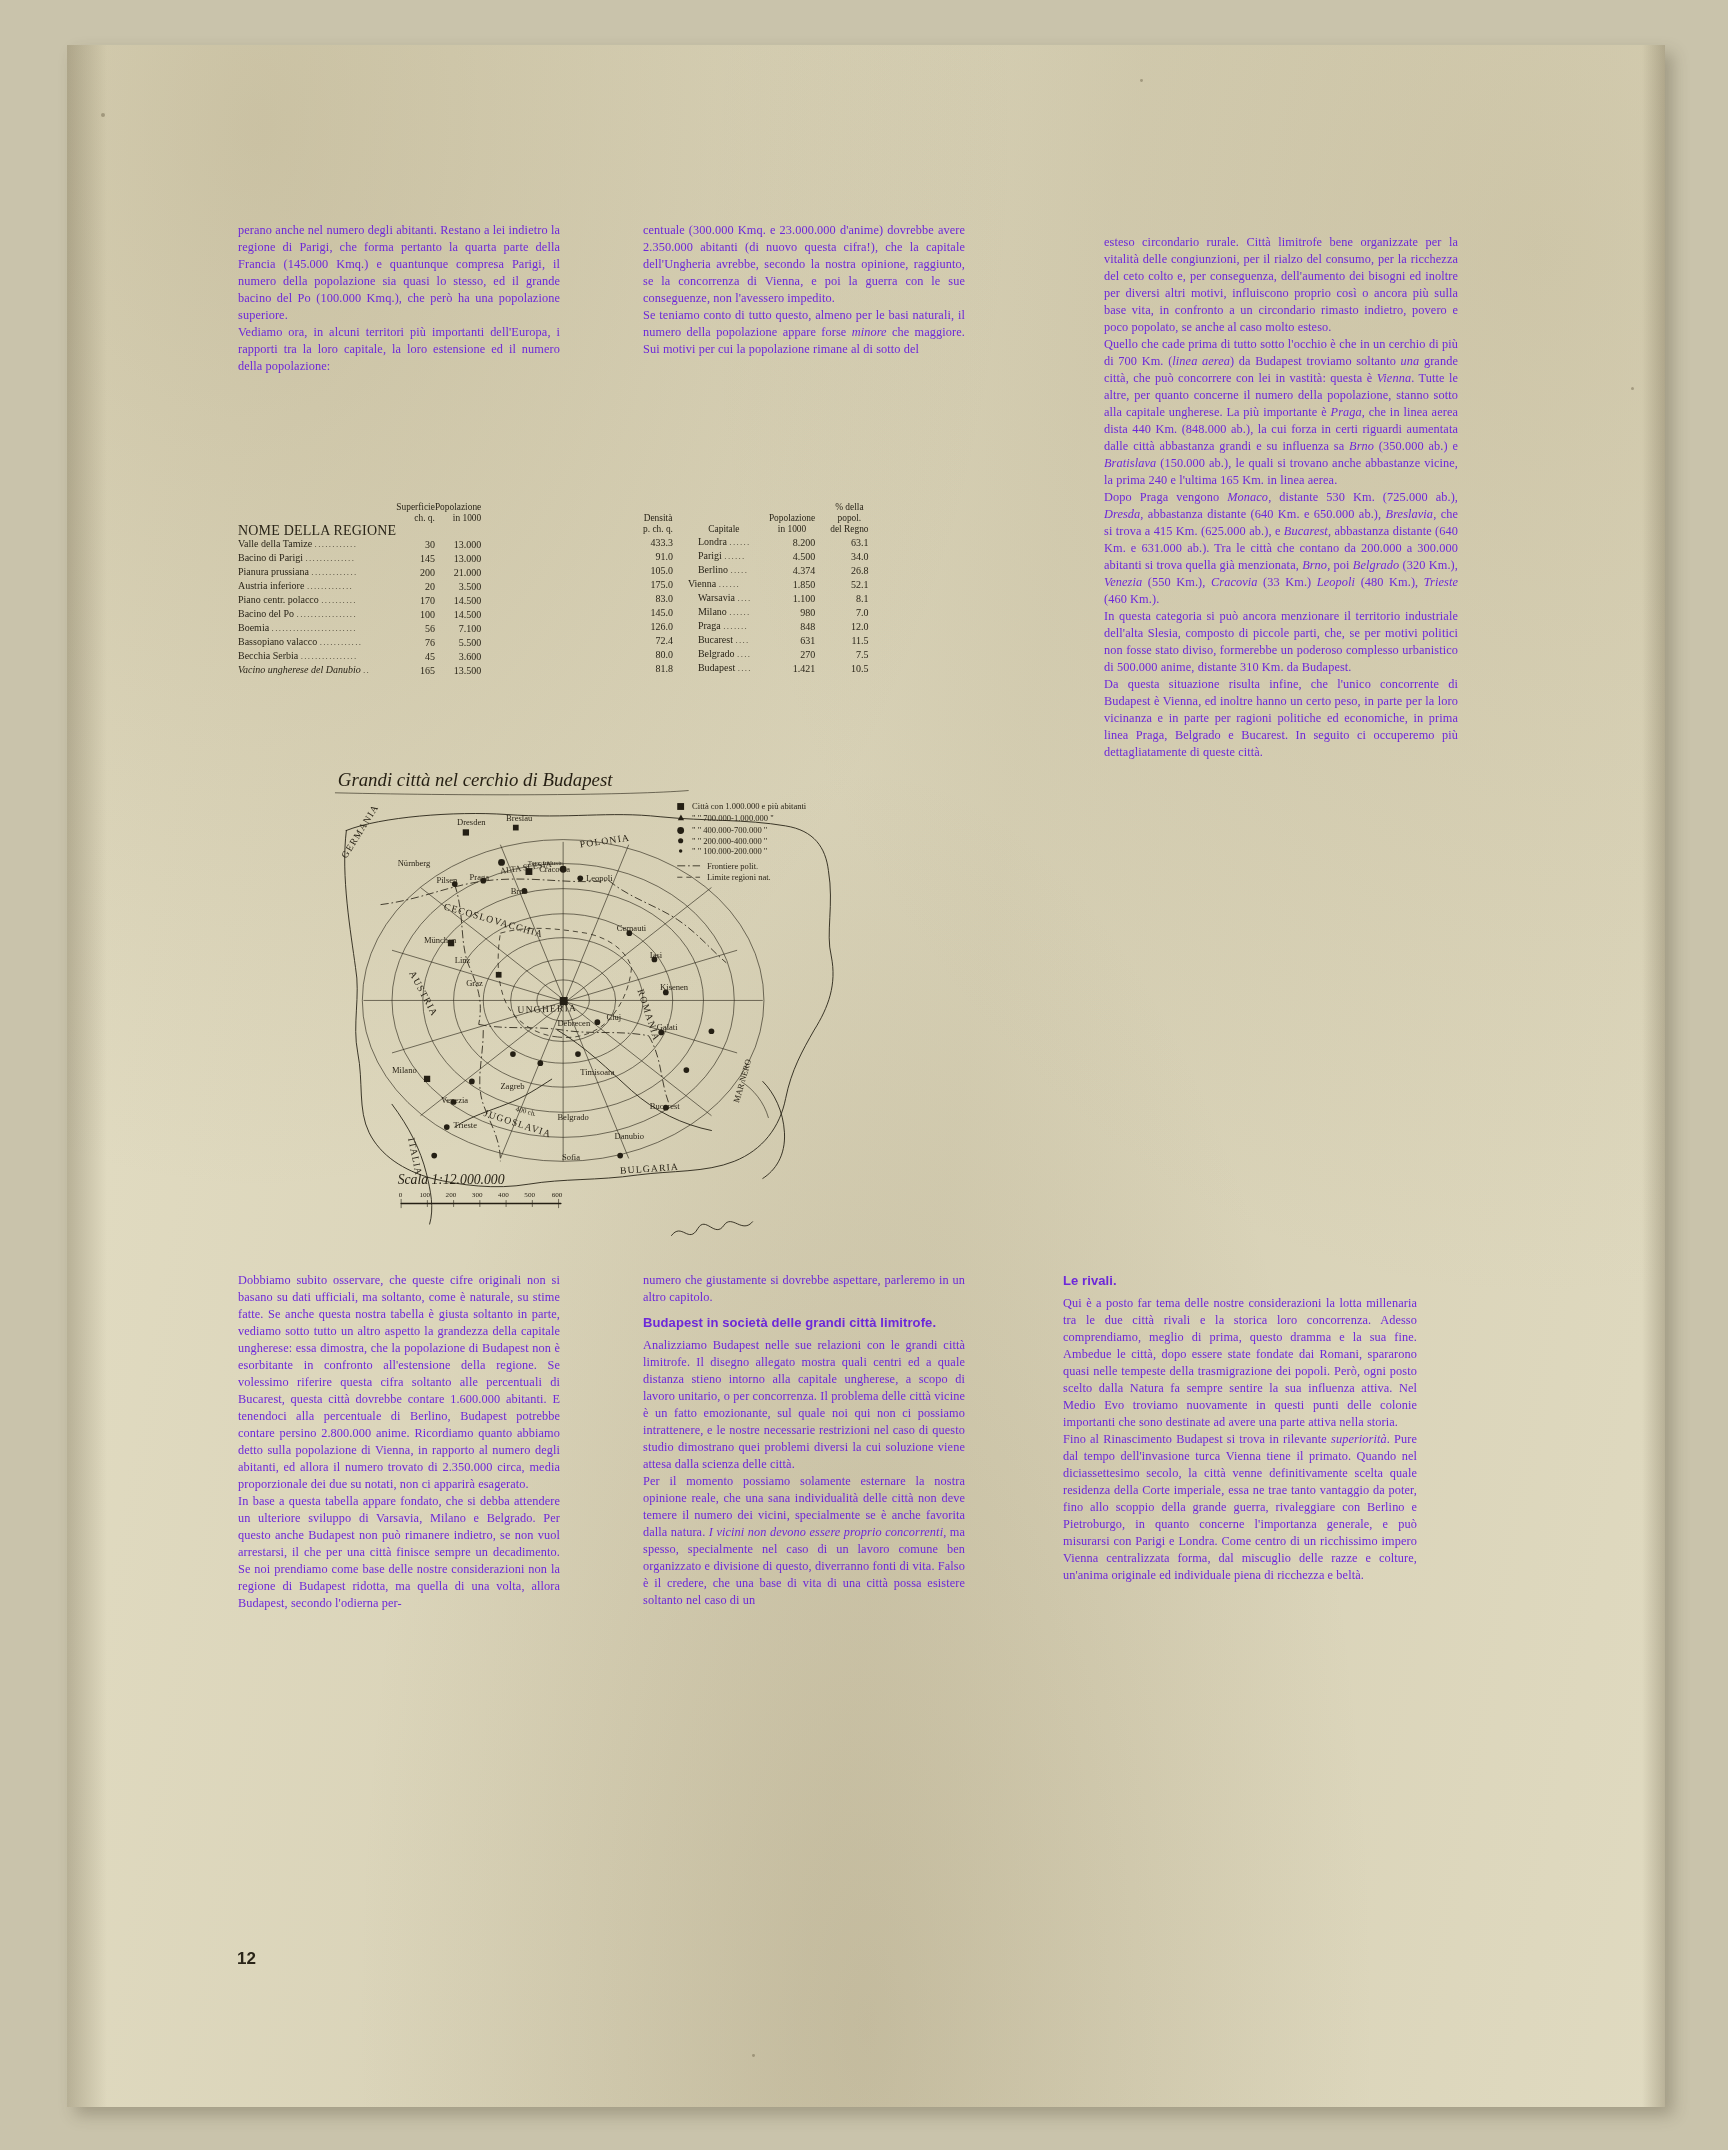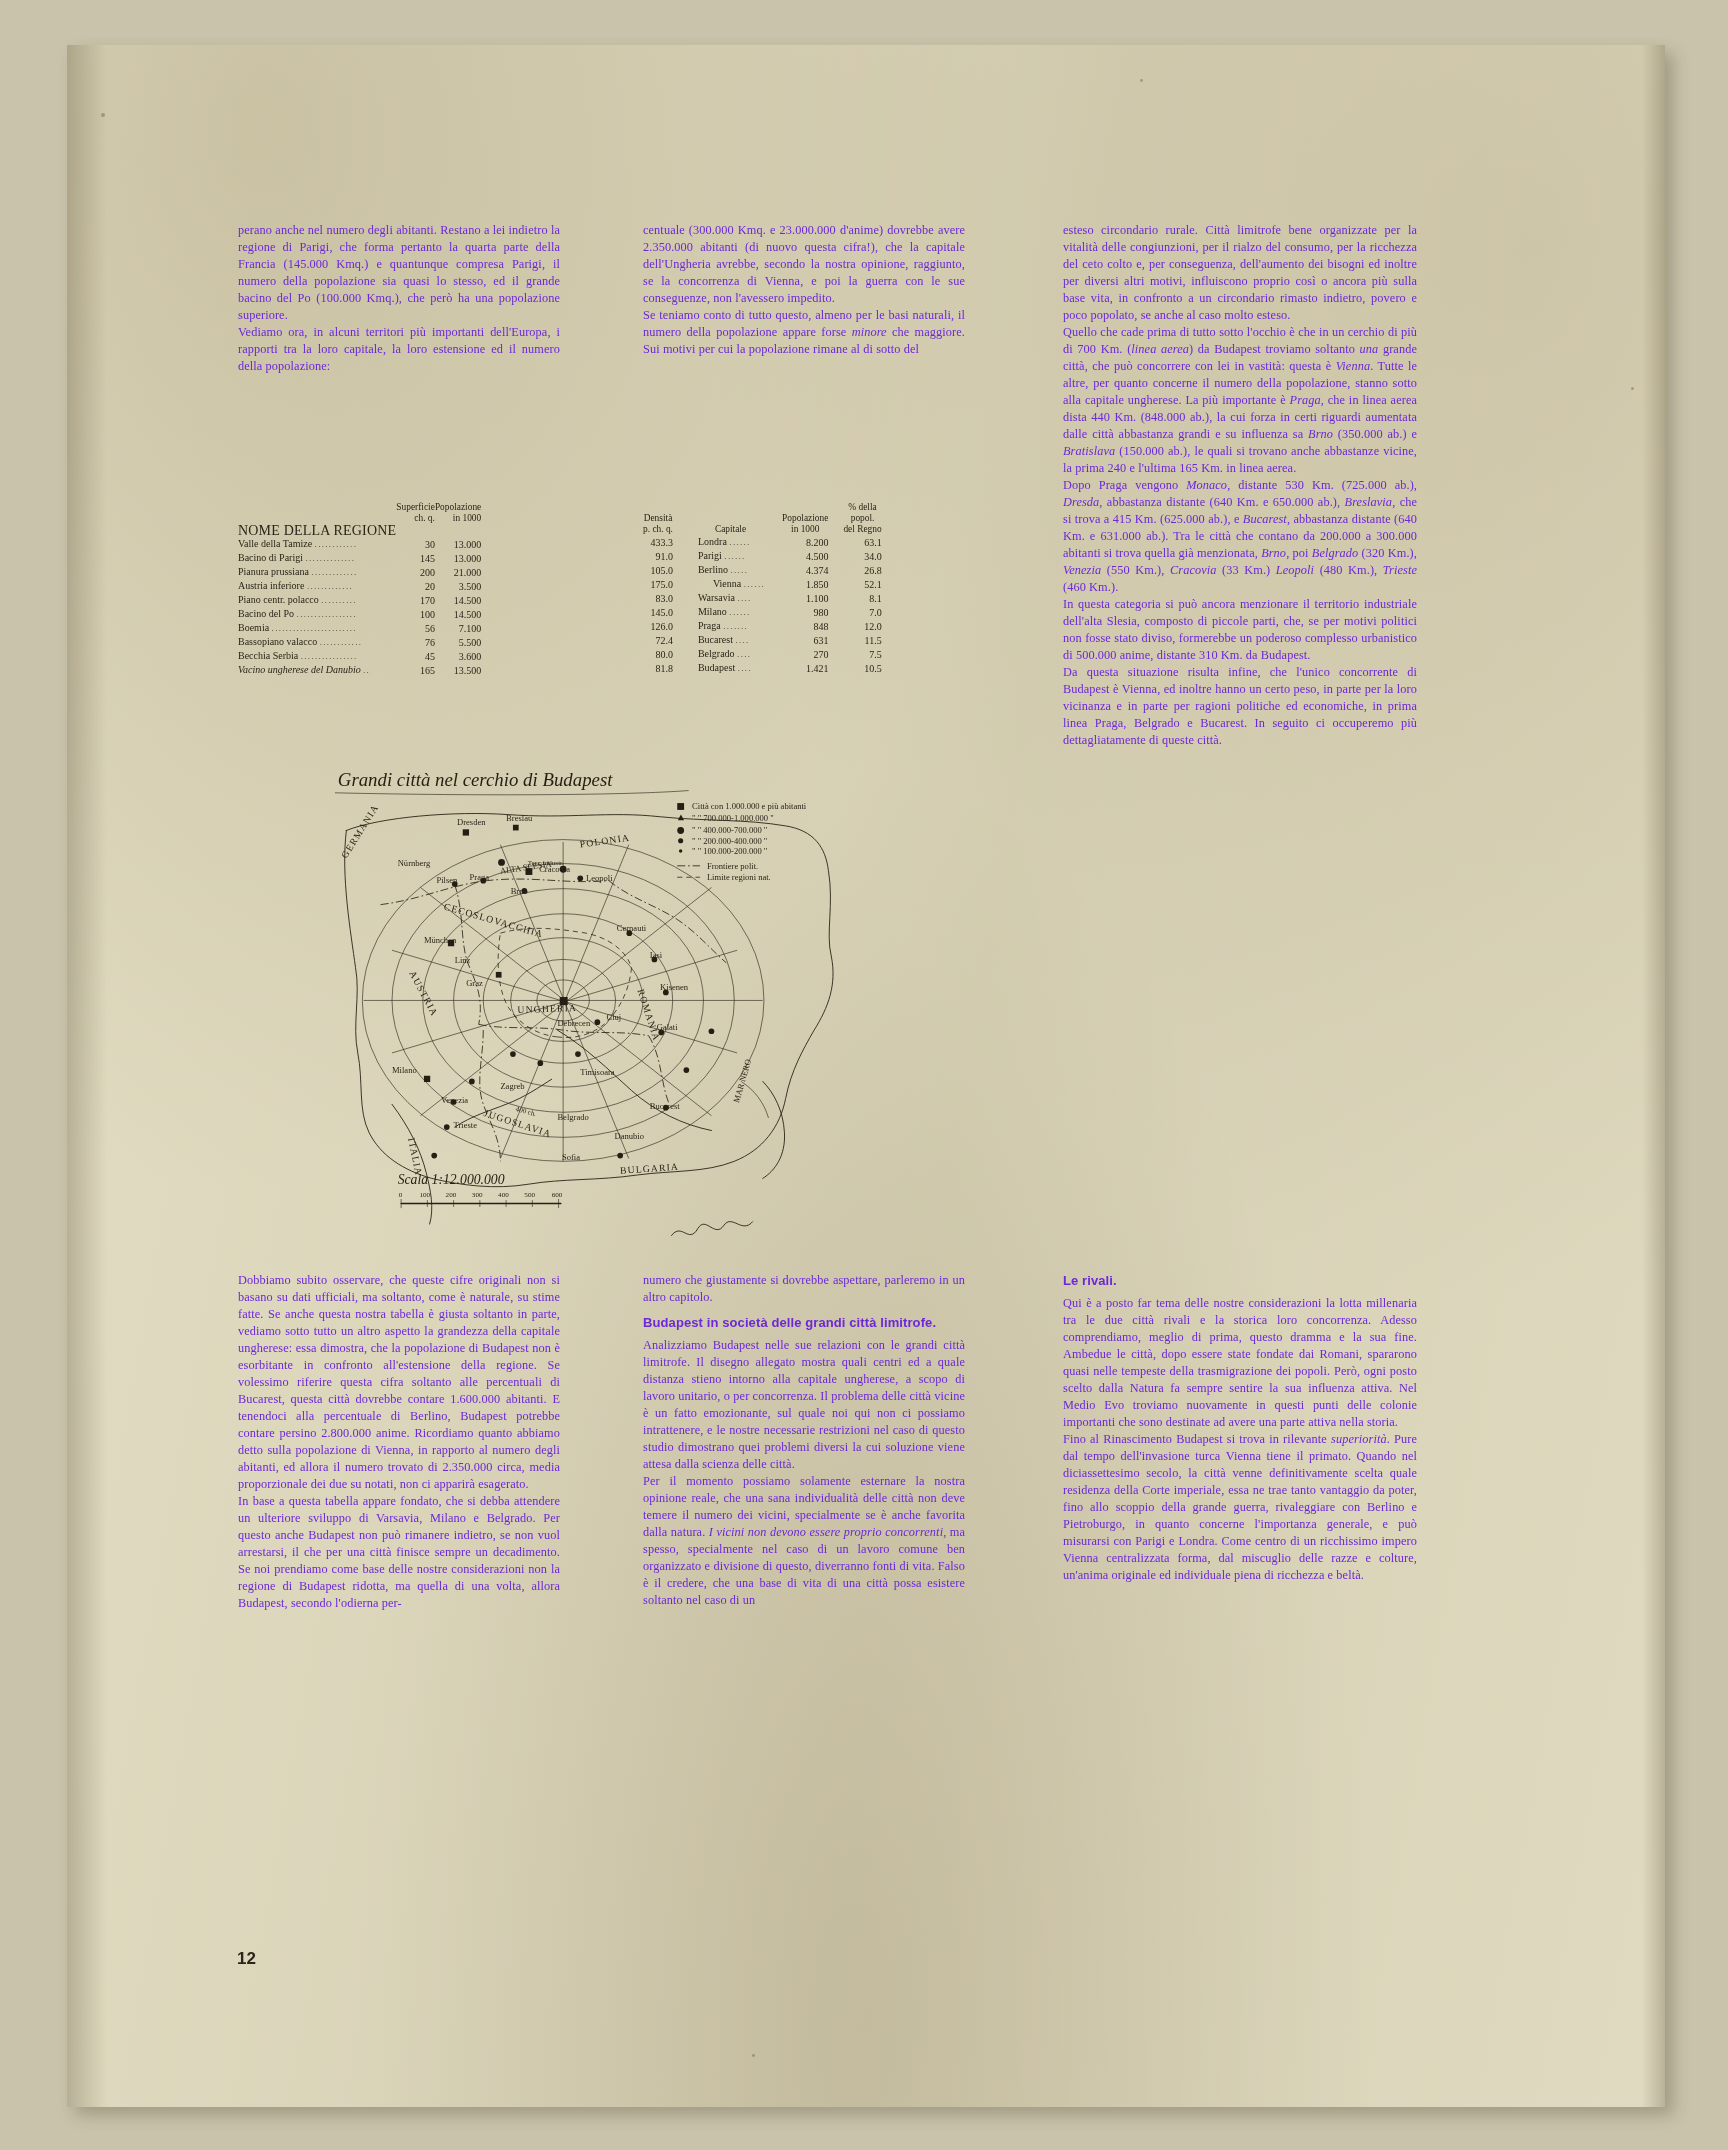--- a/index.html
+++ b/index.html
@@ -48,21 +48,21 @@
     text-align:justify;
     color:#6d28d9;
     letter-spacing:0.1px;
     -webkit-hyphens:auto; hyphens:auto;
   }
   .col p { margin:0 0 0 0; text-indent:0; }
   .col p + p { margin-top:0; }
 
   .c1 { left:171px; width:322px; }
   .c2 { left:576px; width:322px; }
-  .c3 { left:996px; width:354px; }
+  .c3 { left:1037px; width:354px;margin-top:12px; }
 
   #col1-top { top:177px; }
   #col2-top { top:177px; }
   #col3-top { top:177px; }
 
   #col1-bottom { top:1227px; left:171px; width:322px; }
   #col2-bottom { top:1227px; left:576px; width:322px; }
   #col3-bottom { top:1227px; left:996px; width:354px; }
 
   .subhead {
@@ -256,21 +256,21 @@
             <td class="num" style="padding-left: 23px;">34.0</td>
           </tr>
           <tr>
             <td class="num" style="padding-left: 0px;">105.0</td>
             <td style="padding-left: 25px;">Berlino <span class="dots">.....</span></td>
             <td class="num">4.374</td>
             <td class="num" style="padding-left: 23px;">26.8</td>
           </tr>
           <tr>
             <td class="num" style="padding-left: 0px; text-align: right;">175.0</td>
-            <td style="padding-left: 40px;">Vienna <span class="dots">......</span></td>
+            <td style="padding-left: 15px;">Vienna <span class="dots">......</span></td>
             <td class="num">1.850</td>
             <td class="num" style="padding-left: 23px;">52.1</td>
           </tr>
           <tr>
             <td class="num" style="padding-left: 0px;">83.0</td>
             <td style="padding-left: 25px;">Warsavia <span class="dots">....</span></td>
             <td class="num">1.100</td>
             <td class="num" style="padding-left: 23px;">8.1</td>
           </tr>
           <tr>

